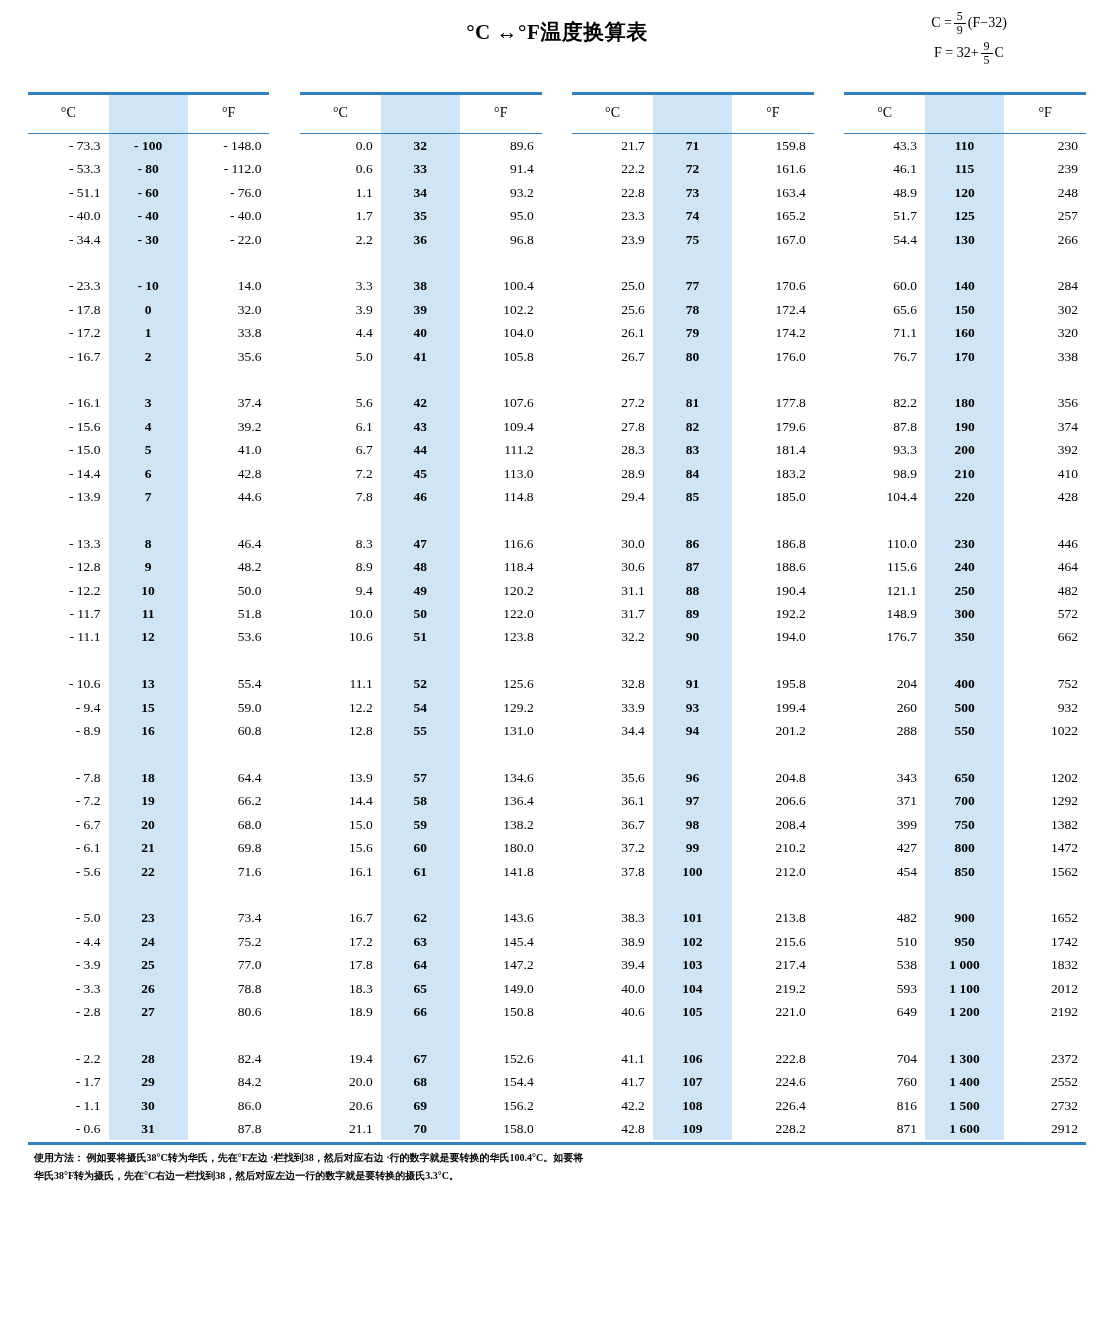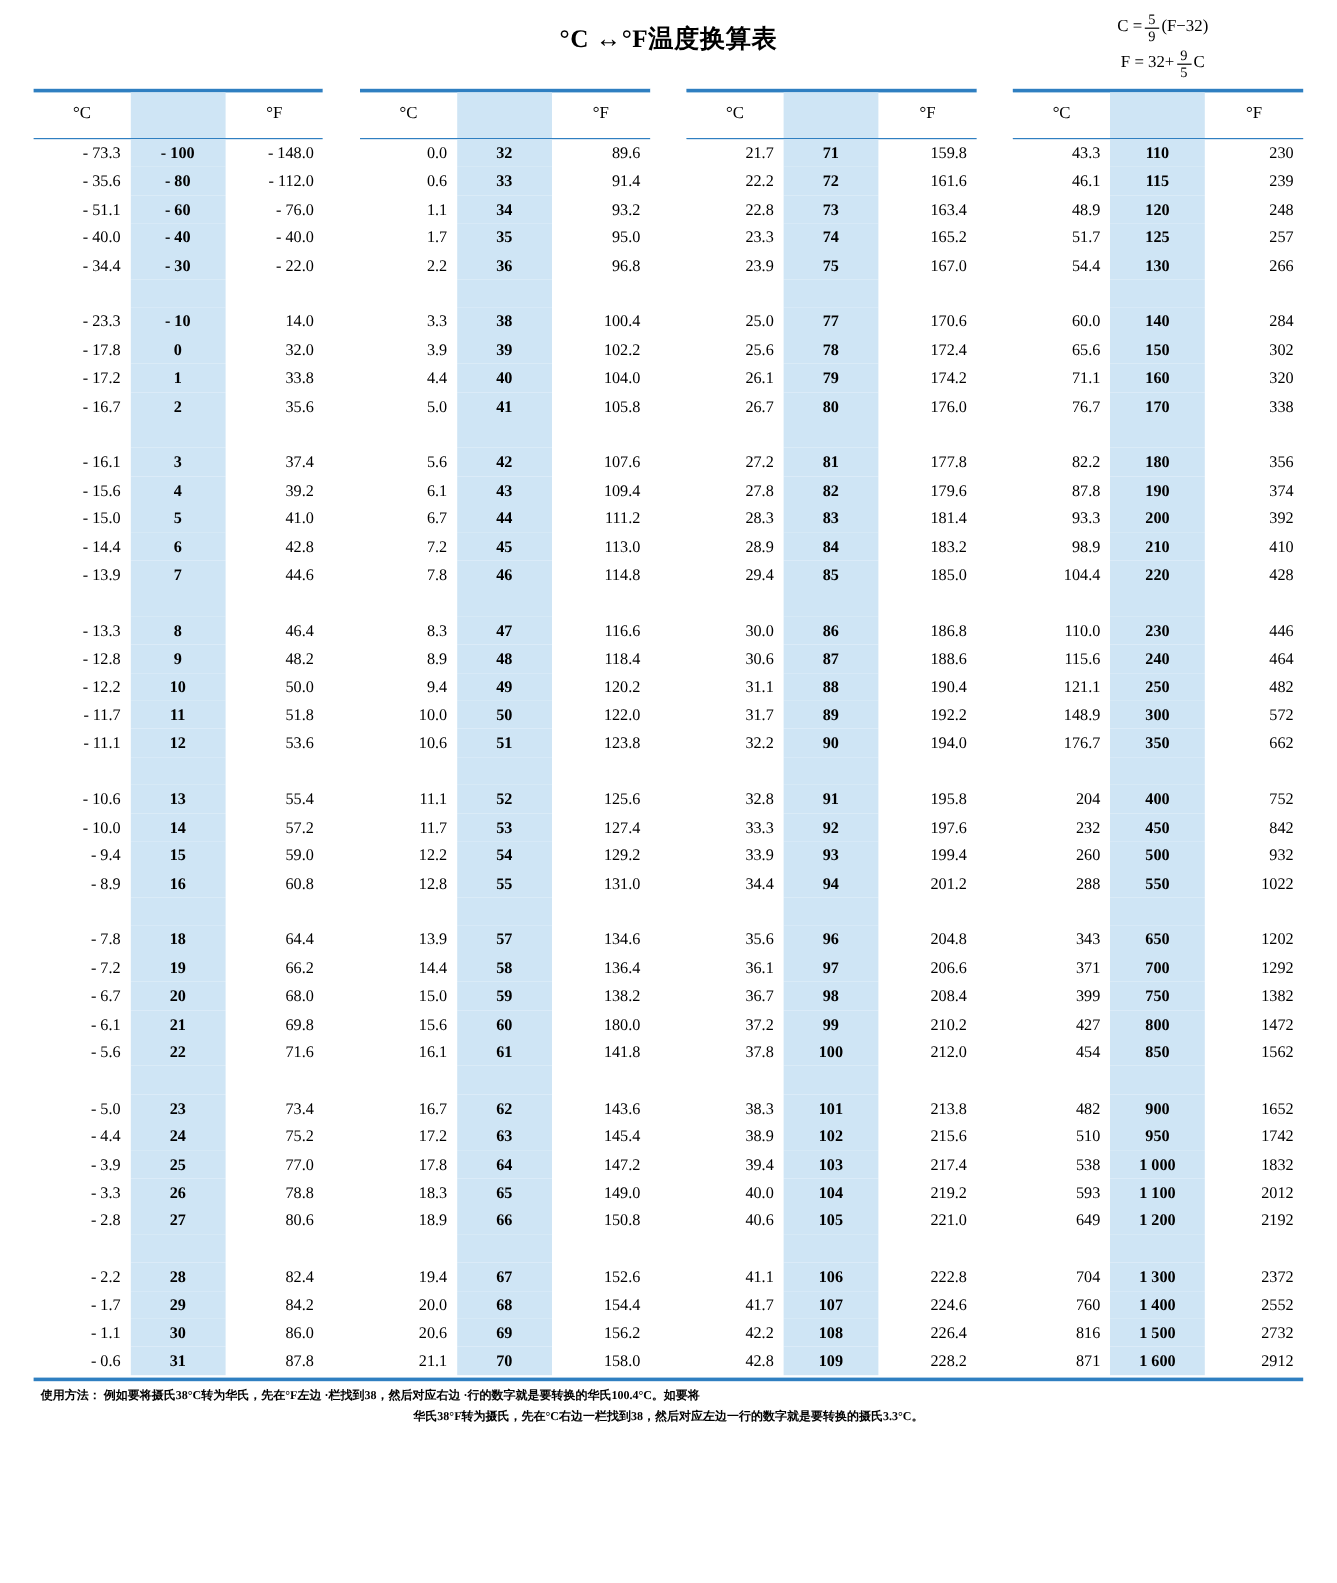--- a/index.html
+++ b/index.html
@@ -18,21 +18,21 @@
   .page {
     position: relative;
     width: 1114px;
     height: 1319px;
     box-sizing: border-box;
     padding: 0 28px;
   }
   
   .title-row {
     position: relative;
-    height: 74px;
+    height: 92px;
   }
   .doc-title {
     position: absolute;
     top: 18px;
     left: 0;
     right: 0;
     text-align: center;
     font-size: 21px;
     font-weight: bold;
     font-family: "Liberation Serif", serif;
@@ -118,21 +118,21 @@
   
   .footnote {
     margin-top: 4px;
     font-size: 10px;
     font-family: "Liberation Serif", serif;
     line-height: 1.75;
     font-weight: bold;
     padding: 0 6px;
   }
   .footnote .ln1 { text-align: left; }
-  .footnote .ln2 { text-align: center; }
+  .footnote .ln2 { }
 </style>
 </head>
 <body>
 
 <div class="page">
 
   <div class="title-row">
     <div class="doc-title">°C ↔°F温度换算表</div>
     <div class="formula-box">
       <div class="formula">
@@ -237,21 +237,21 @@
           <td class="gap"></td>
           <td class="cval">21.7</td>
           <td class="mid">71</td>
           <td class="fval">159.8</td>
           <td class="gap"></td>
           <td class="cval">43.3</td>
           <td class="mid">110</td>
           <td class="fval">230</td>
         </tr>
         <tr>
-          <td class="cval">- 35.6</td>
+          <td class="cval">- 53.3</td>
           <td class="mid">- 80</td>
           <td class="fval">- 112.0</td>
           <td class="gap"></td>
           <td class="cval">0.6</td>
           <td class="mid">33</td>
           <td class="fval">91.4</td>
           <td class="gap"></td>
           <td class="cval">22.2</td>
           <td class="mid">72</td>
           <td class="fval">161.6</td>
@@ -626,37 +626,20 @@
           <td class="mid">52</td>
           <td class="fval">125.6</td>
           <td class="gap"></td>
           <td class="cval">32.8</td>
           <td class="mid">91</td>
           <td class="fval">195.8</td>
           <td class="gap"></td>
           <td class="cval">204</td>
           <td class="mid">400</td>
           <td class="fval">752</td>
-        </tr>
-        <tr>
-          <td class="cval">- 10.0</td>
-          <td class="mid">14</td>
-          <td class="fval">57.2</td>
-          <td class="gap"></td>
-          <td class="cval">11.7</td>
-          <td class="mid">53</td>
-          <td class="fval">127.4</td>
-          <td class="gap"></td>
-          <td class="cval">33.3</td>
-          <td class="mid">92</td>
-          <td class="fval">197.6</td>
-          <td class="gap"></td>
-          <td class="cval">232</td>
-          <td class="mid">450</td>
-          <td class="fval">842</td>
         </tr>
         <tr>
           <td class="cval">- 9.4</td>
           <td class="mid">15</td>
           <td class="fval">59.0</td>
           <td class="gap"></td>
           <td class="cval">12.2</td>
           <td class="mid">54</td>
           <td class="fval">129.2</td>
           <td class="gap"></td>

